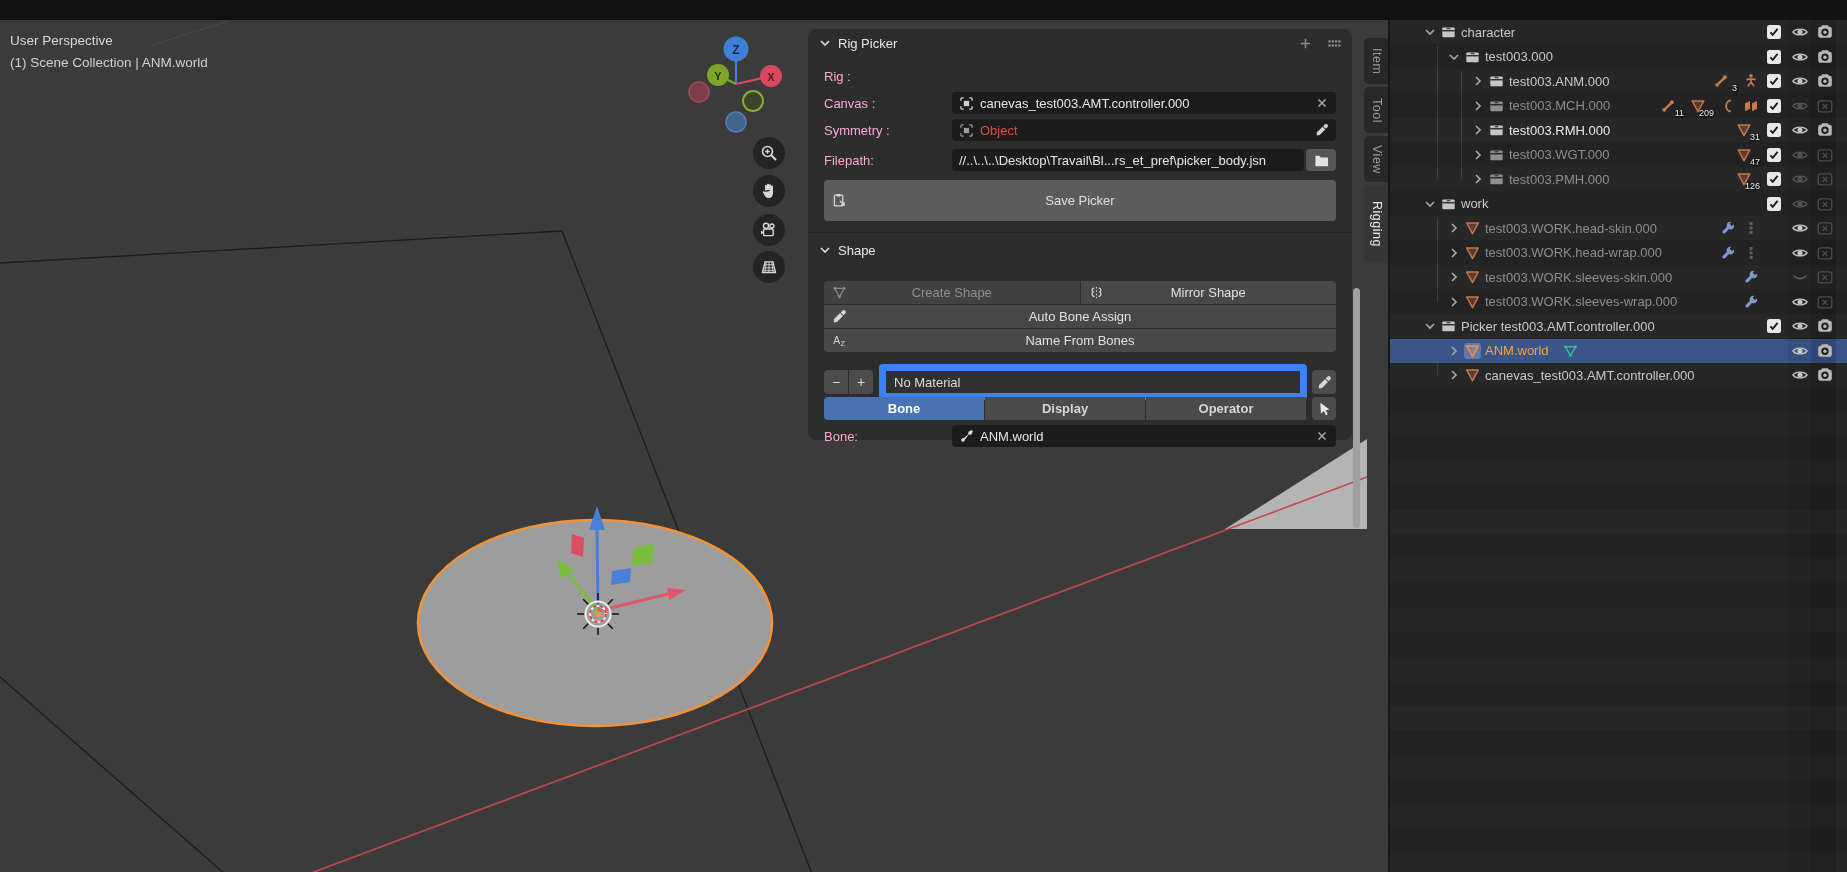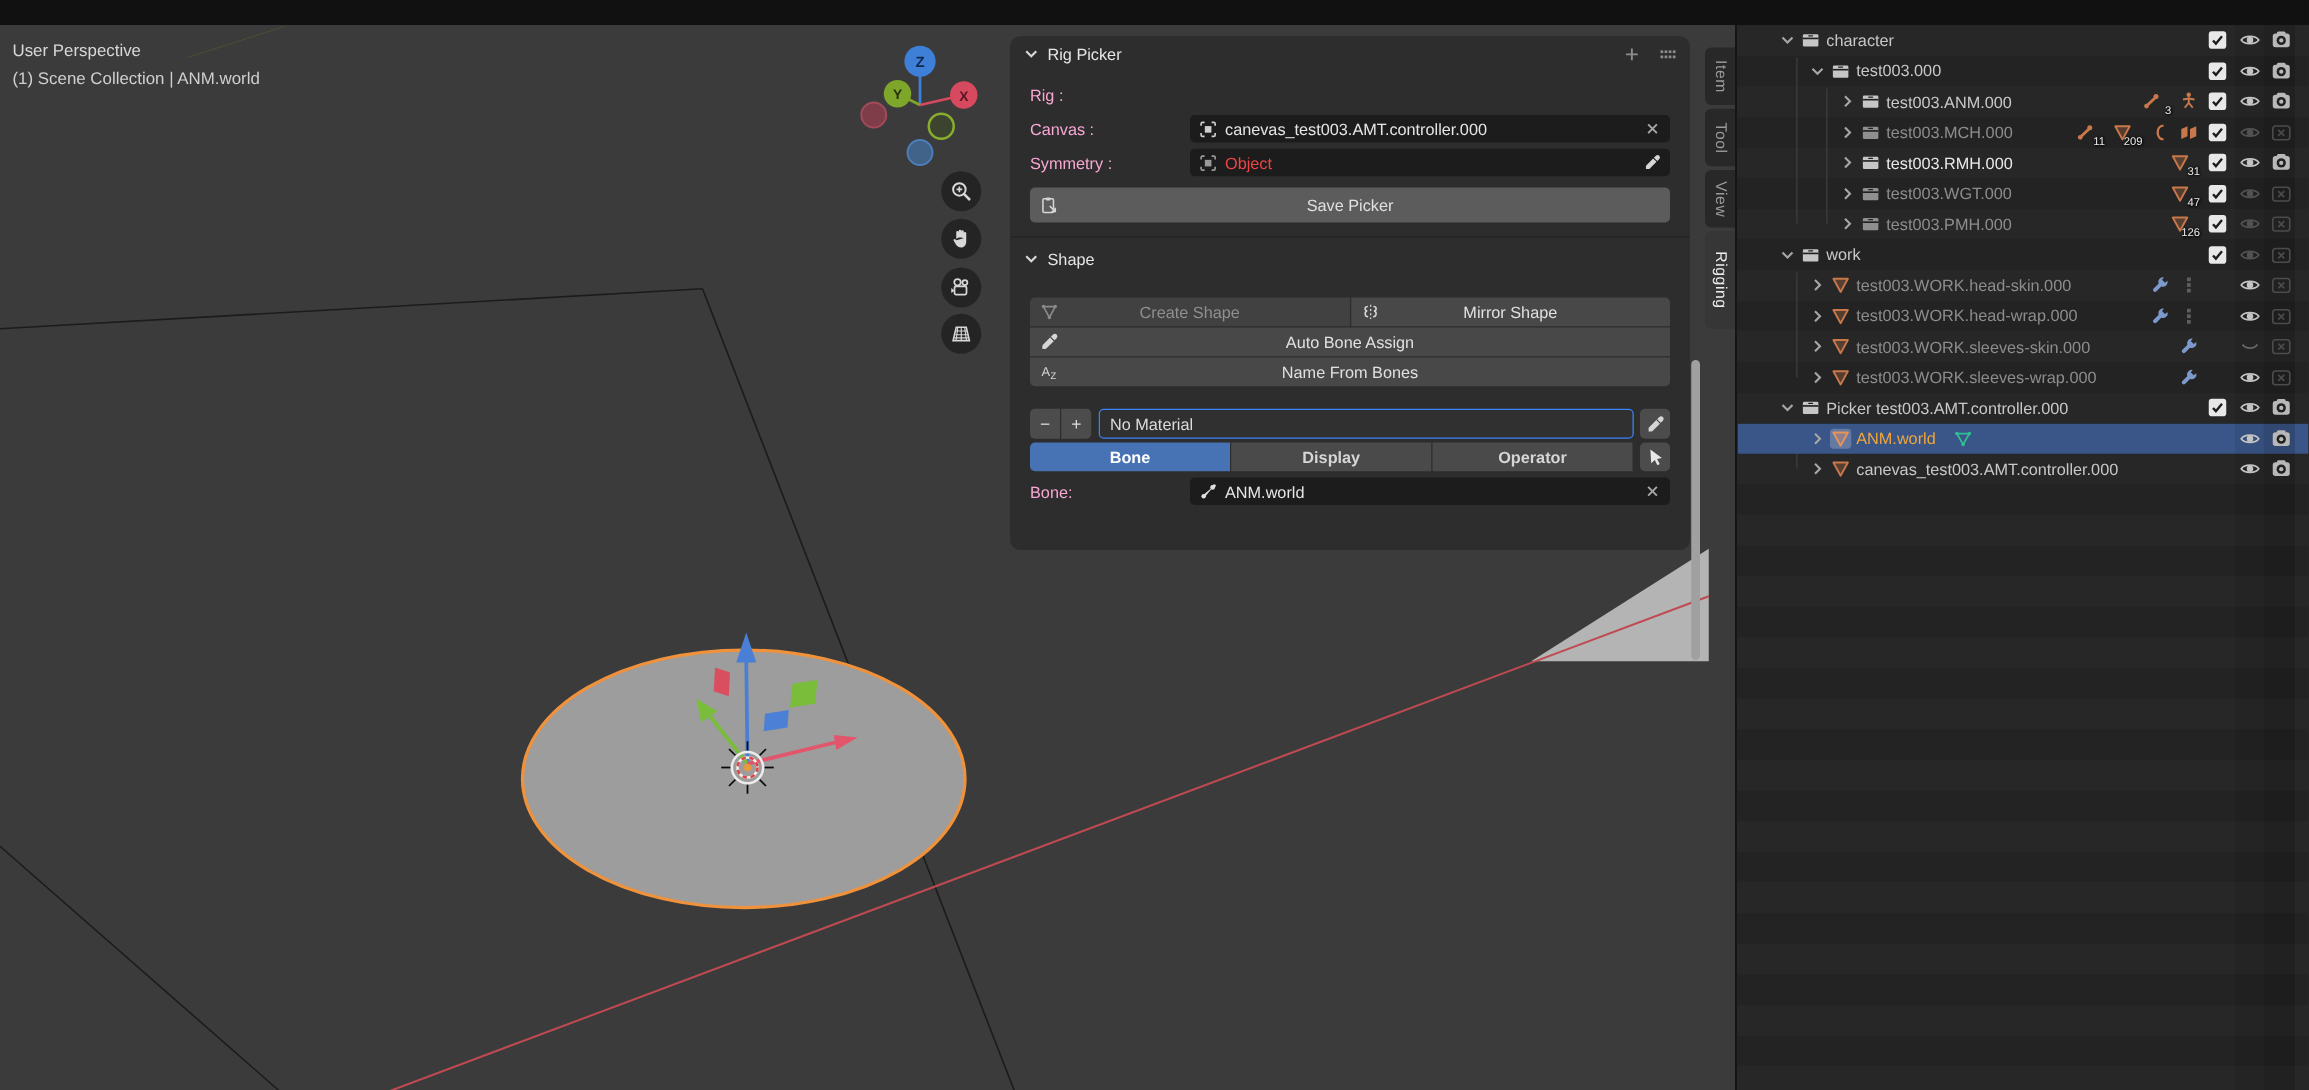--- a/index.html
+++ b/index.html
@@ -30,41 +30,41 @@
   .plab{width:128px;color:#f9a8d4;flex:none;}
   .pfield{flex:1;height:22px;background:#1c1c1c;border-radius:4px;display:flex;
           align-items:center;padding:0 7px;gap:6px;min-width:0;}
   .fic{width:15px;height:15px;flex:none;display:block;}
   .fval{flex:1;color:#e5e5e5;white-space:nowrap;overflow:hidden;}
   .fval.placeholder{color:#ef4444;}
   .fx{width:14px;height:14px;flex:none;display:block;}
   .fbtn{width:30px;height:22px;background:#565656;border-radius:4px;margin-left:2px;
         flex:none;display:flex;align-items:center;justify-content:center;}
   .fbtn span{width:15px;height:15px;display:block;}
-  .pbtn{height:28px;background:#484848;border-radius:4px;display:flex;align-items:center;
+  .pbtn{height:41px;background:#484848;border-radius:4px;display:flex;align-items:center;
         justify-content:center;position:relative;color:#e0e0e0;}
   .pbtn.save{background:#5c5c5c;}
   .bic{position:absolute;left:8px;width:15px;height:15px;display:block;}
   .btxt.dim{color:#8f8f8f;}
   .row2{display:flex;gap:1px;height:23px;}
   .row2 .pbtn{flex:1;height:23px;border-radius:0;}
   .row2 .pbtn:first-child{border-radius:4px 0 0 0;}
   .row2 .pbtn:last-child{border-radius:0 4px 0 0;}
   .pbtn.disabled{background:#414141;}
   .pbtn.stack{height:23px;border-radius:0;margin-top:1px;}
   .pbtn.stack.last{border-radius:0 0 4px 4px;}
   .pdiv{height:1px;background:#242424;margin-top:11px;}
   .mat{display:flex;align-items:center;height:24px;}
   .sq{width:24px;height:24px;background:#4c4c4c;display:flex;align-items:center;
       justify-content:center;color:#dcdcdc;font-size:14px;flex:none;}
   .sq.minus{border-radius:4px 0 0 4px;}
   .sq.plus{border-radius:0 4px 4px 0;margin-left:1px;}
   .sq.drp,.sq.cur{border-radius:4px;margin-left:5px;}
   .sq span{width:15px;height:15px;display:block;}
-  .matname{flex:1;height:22px;background:#303030;border:1px solid #3b82f6;border-radius:4px;
+  .matname{flex:1;height:22px;background:#303030;border:7px solid #3b82f6;border-radius:4px;
            margin-left:6px;display:flex;align-items:center;padding:0 8px;color:#dcdcdc;min-width:0;}
   .ptabs{display:flex;height:23px;align-items:flex-end;font-weight:bold;}
   .ptab{flex:1;height:23px;background:#4a4a4a;color:#d6d6d6;display:flex;align-items:center;
         justify-content:center;margin-right:1px;}
   .ptab:first-child{border-radius:4px 0 0 4px;}
   .ptab.active{background:var(--tab-blue,#4772b3);color:#fff;}
   .sq.cur{height:23px;}
   #panel-scrollbar{position:absolute;left:1353px;top:268px;width:7px;height:240px;
                    background:#a0a0a0;border-radius:4px;}
   
@@ -268,20 +268,33 @@
           </span>
         <span class="fval placeholder">Object</span>
         <span class="fx">
             <svg viewBox="0 0 16 16" width="100%" height="100%">
               <path d="M14.2 1.8a2.2 2.2 0 0 0-3.1 0L9.3 3.6l3.1 3.1 1.8-1.8a2.2 2.2 0 0 0 0-3.1z" fill="#d6d6d6"></path>
               <path d="M8.6 4.3L2.5 10.4c-.3.3-.5.7-.5 1.1V14h2.5c.4 0 .8-.2 1.1-.5l6.1-6.1z" fill="#d6d6d6"></path>
             </svg>
           </span>
       </div>
     </div>
+    <div class="pr fr" style="margin-top:8px">
+      <span class="plab">Filepath:</span>
+      <div class="pfield">
+        <span class="fval">//..\..\..\Desktop\Travail\Bl...rs_et_pref\picker_body.jsn</span>
+      </div>
+      <div class="fbtn">
+        <span>
+            <svg viewBox="0 0 16 16" width="100%" height="100%">
+              <path d="M1.5 3h4.2l1.5 1.8h7.3c.3 0 .5.2.5.5v8.2c0 .3-.2.5-.5.5H2c-.3 0-.5-.2-.5-.5z" fill="#e2e2e2"></path>
+            </svg>
+          </span>
+      </div>
+    </div>
 
     <div class="pr" style="margin-top:9px">
       <div class="pbtn save">
         <span class="bic">
             <svg viewBox="0 0 16 16" width="100%" height="100%">
               <rect x="2.5" y="2.2" width="9" height="11.6" rx="1" fill="none" stroke="#d6d6d6" stroke-width="1.3"></rect>
               <rect x="5" y="1" width="4" height="2.6" rx=".8" fill="#d6d6d6"></rect>
               <path d="M8.3 8.3l4.7 4.7M13 9.8V13h-3.2" stroke="#d6d6d6" stroke-width="1.4" fill="none"></path>
             </svg>
           </span>

